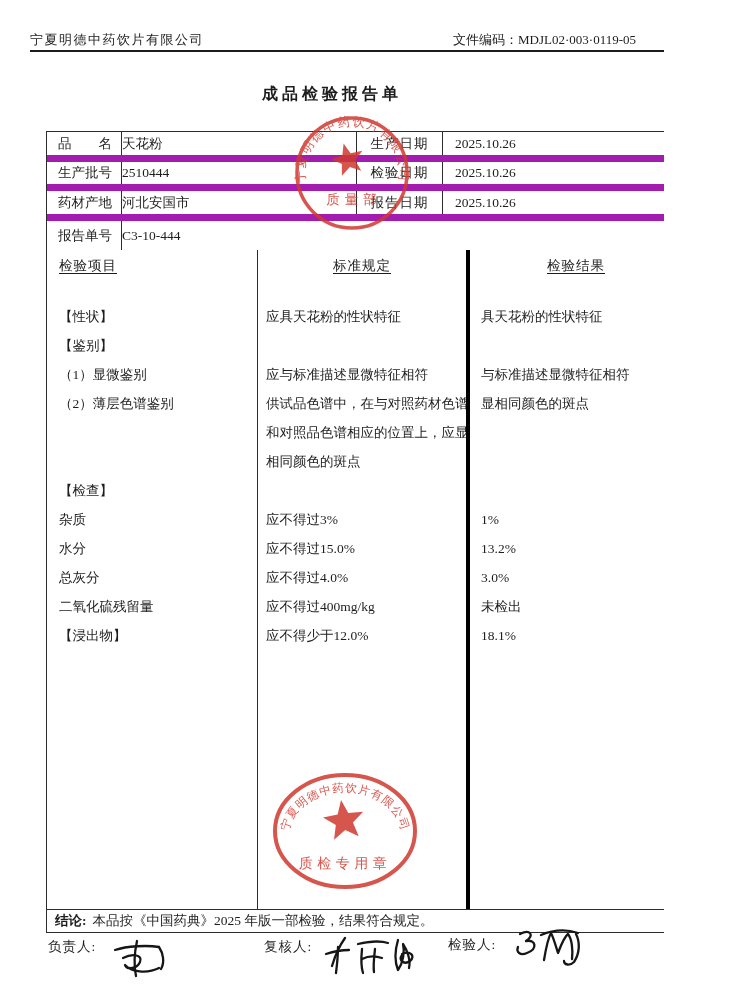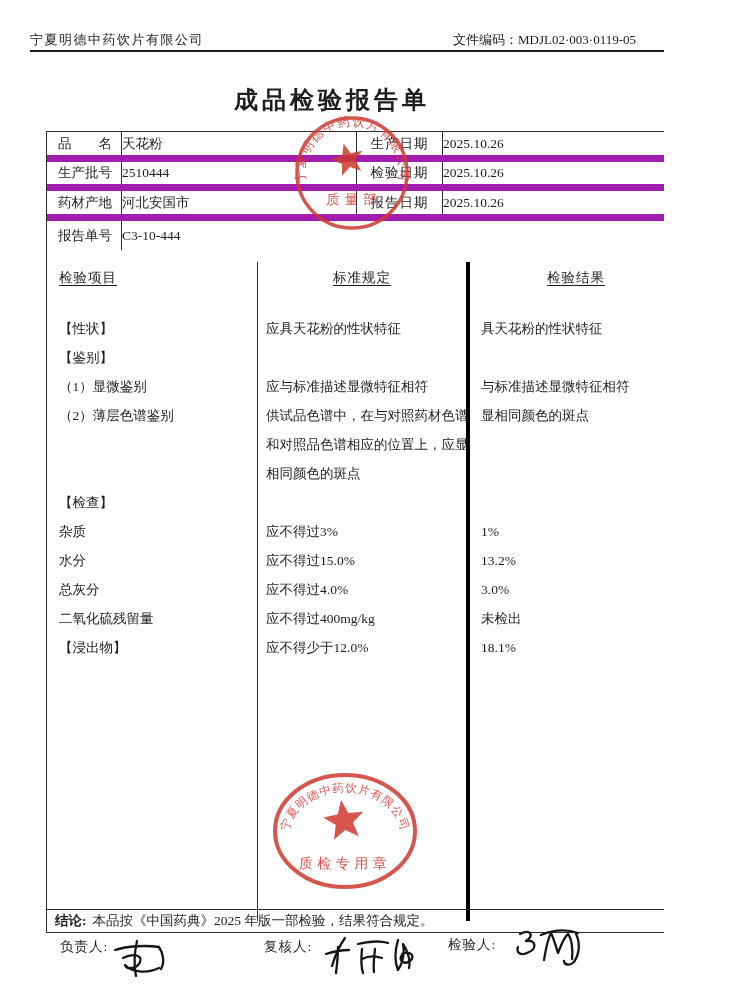--- a/index.html
+++ b/index.html
@@ -2,34 +2,34 @@
 <html><head>
 <meta charset="utf-8">
 <style>
   html,body{margin:0;padding:0;background:#ffffff;}
   .sheet{position:relative;width:664px;height:1000px;background:#fff;overflow:hidden;
          font-family:"Liberation Serif","DejaVu Serif",serif;color:#1d1d1d;}
   
   .co-name{position:absolute;left:30px;top:31px;font-size:13px;letter-spacing:1.5px;white-space:nowrap;}
   .file-code{position:absolute;right:28px;top:31px;font-size:13px;white-space:nowrap;}
   .head-rule{position:absolute;left:30px;top:50px;width:671px;height:2px;background:#1c1c1c;}
-  .doc-title{position:absolute;left:0;right:0;top:84px;text-align:center;font-size:24px;
+  .doc-title{position:absolute;left:0;right:0;top:84px;text-align:center;font-size:16px;
              font-weight:bold;letter-spacing:4px;}
   
   .tbl{position:absolute;left:46px;top:131px;width:637px;height:802px;border:1px solid #2c2c2c;box-sizing:border-box;}
   .irow{position:relative;width:100%;border-bottom:7px solid #a21caf;box-sizing:border-box;}
   .irow .cell{position:absolute;top:0;bottom:0;box-sizing:border-box;font-size:13.5px;
               display:flex;align-items:center;white-space:nowrap;}
   .c-lab{left:0;width:74px;padding-left:11px;}
   .c-val{left:74px;width:235px;border-left:1px solid #2c2c2c;}
   .c-val.wide{width:563px;}
   .c-lab2{left:309px;width:86px;border-left:1px solid #2c2c2c;justify-content:center;letter-spacing:1px;}
-  .c-val2{left:395px;width:240px;border-left:1px solid #2c2c2c;}
+  .c-val2{left:395px;width:240px;border-left:1px solid #2c2c2c;padding-left:12px;}
   
-  .main{position:absolute;left:0;top:130px;width:635px;height:659px;display:flex;}
+  .main{position:absolute;left:0;top:118px;width:635px;height:659px;display:flex;}
   .mcol{position:relative;height:100%;box-sizing:border-box;font-size:13.5px;}
   .mcol.c1{width:210px;}
   .mcol.c2{width:209px;border-left:1px solid #2c2c2c;}
   .mcol.c3{width:216px;border-left:4px solid #000000;}
   .col-head{height:52px;padding-top:7px;box-sizing:border-box;}
   .c1 .col-head{padding-left:12px;text-align:left;}
   .c2 .col-head,.c3 .col-head{text-align:center;}
   .col-head span{text-decoration:underline;text-underline-offset:3px;letter-spacing:1px;}
   .ln{height:29px;line-height:29px;white-space:nowrap;}
   .c1 .ln{padding-left:12px;}
@@ -134,21 +134,21 @@
             <div class="ln">18.1%</div>
           </div>
       </div>
     </div>
 
     <div class="concl">
       <span class="clabel">结论:</span><span>本品按《中国药典》2025 年版一部检验，结果符合规定。</span>
     </div>
   </div>
 
-  <div class="sig-label" style="left:60px;top:938px;">负责人:</div>
+  <div class="sig-label" style="left:48px;top:938px;">负责人:</div>
   <div class="sig-label" style="left:264px;top:938px;">复核人:</div>
   <div class="sig-label" style="left:448px;top:936px;">检验人:</div>
 
   <svg class="sig" style="left:103px;top:936px;" width="90" height="48" viewBox="0 0 90 48">
     <path d="M34,5 C32,14 30,26 33,40"></path>
     <path d="M12,14 C24,10 44,9 56,11"></path>
     <path d="M20,22 C30,17 40,19 37,26 C34,33 24,34 22,29 C28,36 44,38 56,32"></path>
     <path d="M56,11 C60,17 62,26 58,33"></path>
   </svg>
   <svg class="sig" style="left:318px;top:932px;" width="110" height="52" viewBox="0 0 110 52">

